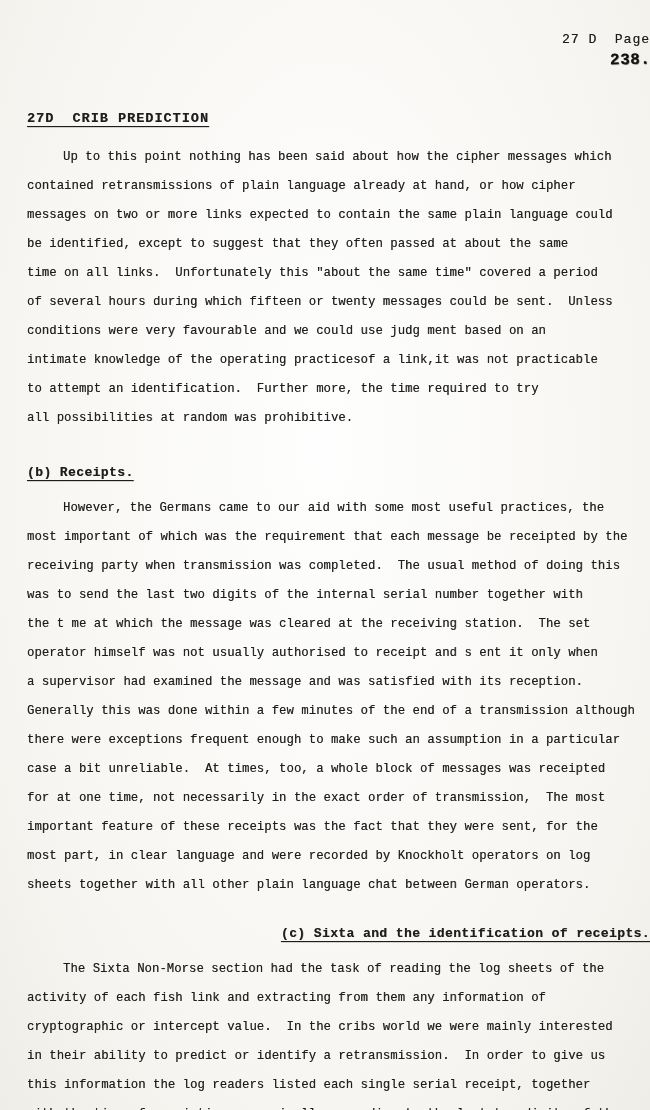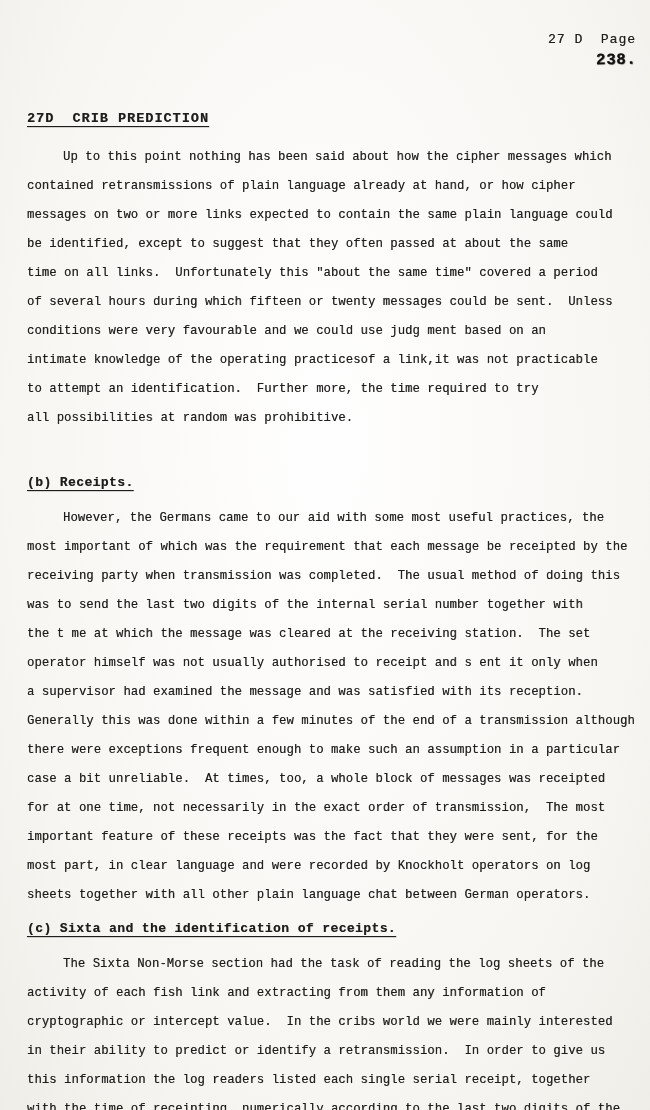--- a/index.html
+++ b/index.html
@@ -19,21 +19,20 @@
     font-family: "Liberation Mono", "DejaVu Sans Mono", monospace;
     overflow: hidden;
     box-sizing: border-box;
     padding-top: 10px;
   }
   .scan-text {
     text-shadow: 0.3px 0.3px 0.6px rgba(20,18,16,0.55);
   }
   .page-header {
     text-align: right;
-    padding-right: 14px;
     line-height: 20px;
     font-size: 13px;
     white-space: pre;
   }
   .header-label {
     letter-spacing: 1px;
   }
   .page-num {
     display: inline-block;
     margin-left: 14px;
@@ -59,22 +58,22 @@
     margin: 22px 0 0 27px;
     font-size: 13px;
     font-weight: bold;
     line-height: 20px;
     letter-spacing: 0.4px;
     white-space: pre;
     text-decoration: underline;
     text-underline-offset: 4px;
     text-decoration-thickness: 1.2px;
   }
-  .section-heading.gap-b { margin-top: 40px; }
-  .section-heading.gap-c { margin-top: 9px; }
+  .section-heading.gap-b { margin-top: 30px; }
+  .section-heading.gap-c { margin-top: 24px; text-align: right; }
   .para {
     margin: 11px 8px 0 27px;
     font-size: 12.2px;
     line-height: 29px;
     white-space: pre;
     text-indent: 36px;
     letter-spacing: 0.1px;
   }
 </style>
 </head>

